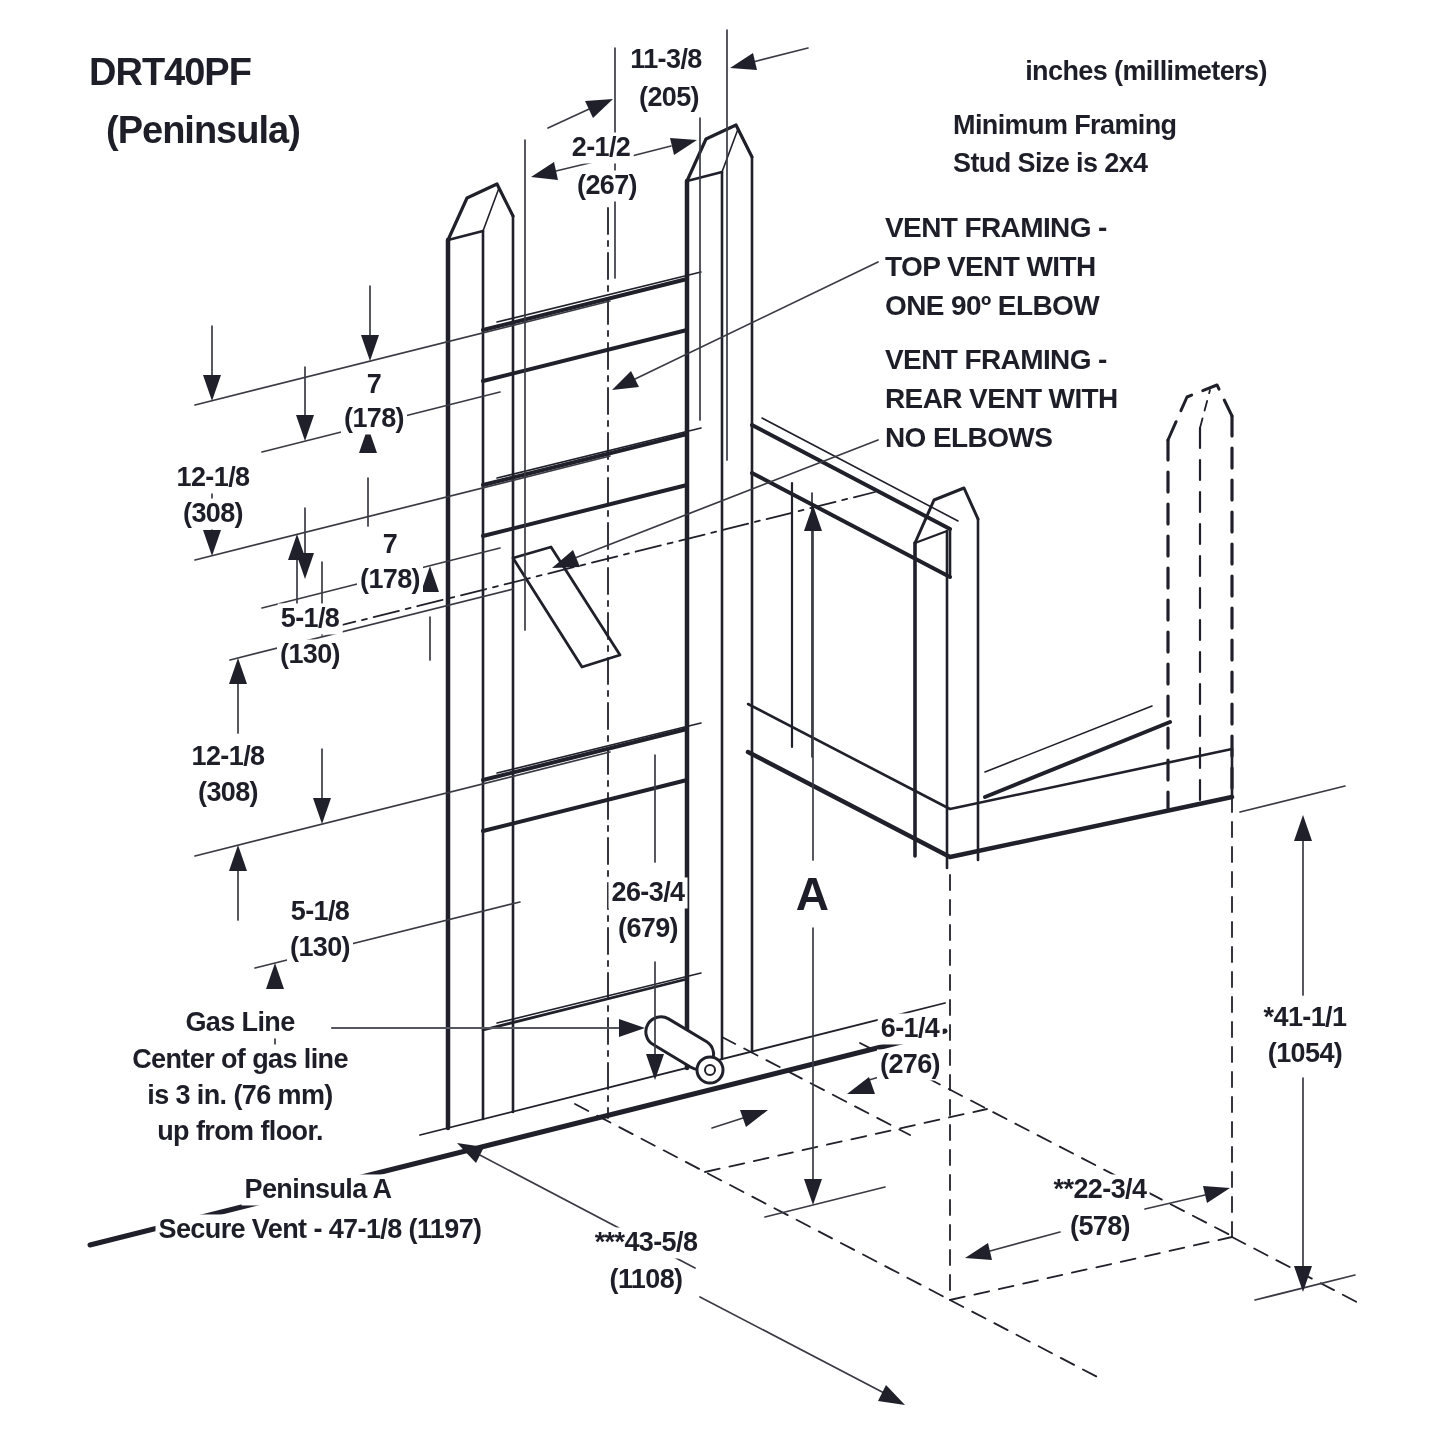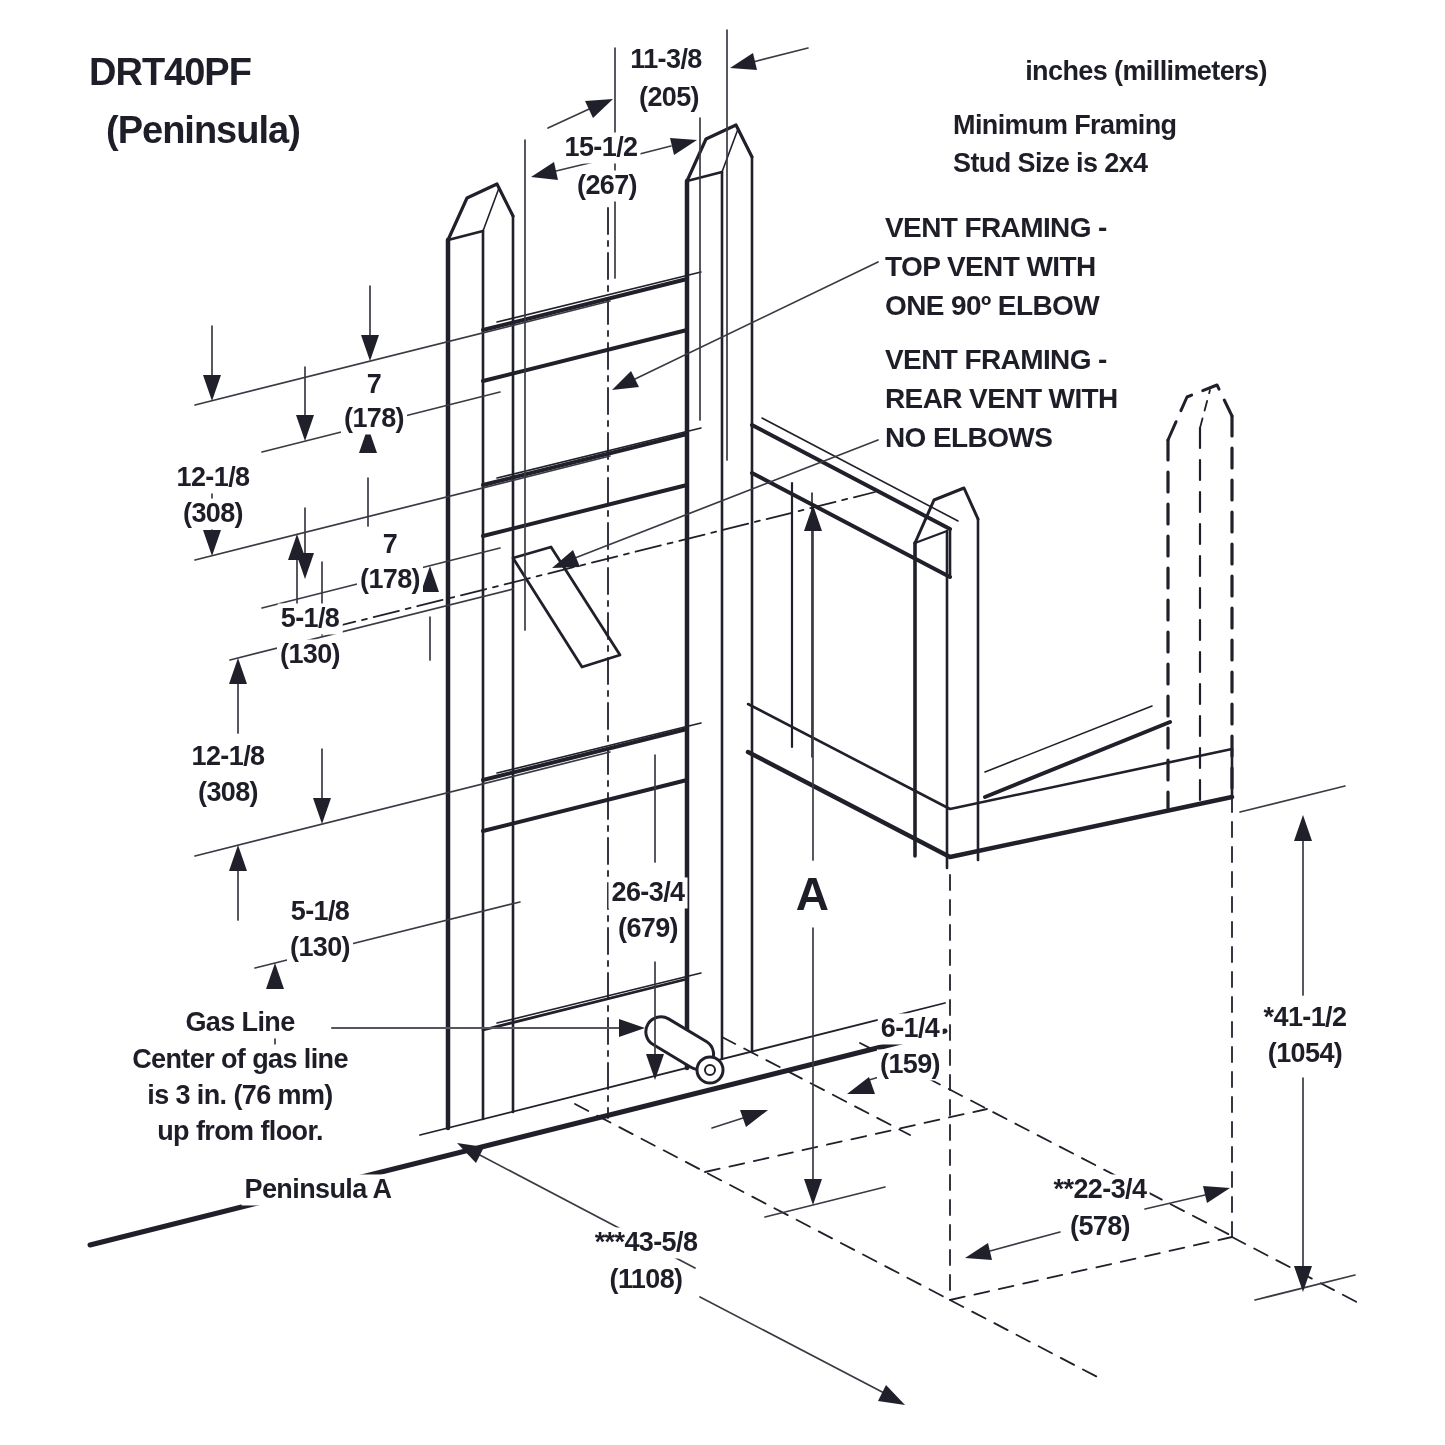--- a/index.html
+++ b/index.html
@@ -229,21 +229,21 @@
   <div class="lbl lft call" style="left:882px;top:228px">VENT FRAMING -</div>
   <div class="lbl lft call" style="left:882px;top:267px">TOP VENT WITH</div>
   <div class="lbl lft call" style="left:882px;top:306px">ONE 90º ELBOW</div>
 
   <div class="lbl lft call" style="left:882px;top:360px">VENT FRAMING -</div>
   <div class="lbl lft call" style="left:882px;top:399px">REAR VENT WITH</div>
   <div class="lbl lft call" style="left:882px;top:438px">NO ELBOWS</div>
 
   <div class="lbl ctr" style="left:666px;top:60px">11-3/8</div>
   <div class="lbl ctr" style="left:669px;top:98px">(205)</div>
-  <div class="lbl ctr" style="left:601px;top:148px">15-1/2</div>
+  <div class="lbl ctr" style="left:601px;top:148px">2-1/2</div>
   <div class="lbl ctr" style="left:607px;top:186px">(267)</div>
 
   <div class="lbl ctr" style="left:374px;top:385px">7</div>
   <div class="lbl ctr" style="left:374px;top:419px">(178)</div>
   <div class="lbl ctr" style="left:213px;top:478px">12-1/8</div>
   <div class="lbl ctr" style="left:213px;top:514px">(308)</div>
   <div class="lbl ctr" style="left:390px;top:545px">7</div>
   <div class="lbl ctr" style="left:390px;top:580px">(178)</div>
   <div class="lbl ctr" style="left:310px;top:619px">5-1/8</div>
   <div class="lbl ctr" style="left:310px;top:655px">(130)</div>
@@ -251,28 +251,29 @@
   <div class="lbl ctr" style="left:228px;top:793px">(308)</div>
   <div class="lbl ctr" style="left:320px;top:912px">5-1/8</div>
   <div class="lbl ctr" style="left:320px;top:948px">(130)</div>
 
   <div class="lbl ctr" style="left:648px;top:893px">26-3/4</div>
   <div class="lbl ctr" style="left:648px;top:929px">(679)</div>
 
   <div class="lbl ctr dima" style="left:812px;top:894px">A</div>
 
   <div class="lbl ctr" style="left:910px;top:1029px">6-1/4</div>
-  <div class="lbl ctr" style="left:910px;top:1065px">(159)</div>
-  <div class="lbl ctr" style="left:1305px;top:1018px">*41-1/2</div>
+  <div class="lbl ctr" style="left:910px;top:1065px">(276)</div>
+  <div class="lbl ctr" style="left:1305px;top:1018px">*41-1/1</div>
   <div class="lbl ctr" style="left:1305px;top:1054px">(1054)</div>
   <div class="lbl ctr" style="left:646px;top:1243px">***43-5/8</div>
   <div class="lbl ctr" style="left:646px;top:1280px">(1108)</div>
   <div class="lbl ctr" style="left:1100px;top:1190px">**22-3/4</div>
   <div class="lbl ctr" style="left:1100px;top:1227px">(578)</div>
 
   <div class="lbl ctr" style="left:240px;top:1023px">Gas Line</div>
   <div class="lbl ctr" style="left:240px;top:1060px">Center of gas line</div>
   <div class="lbl ctr" style="left:240px;top:1096px">is 3 in. (76 mm)</div>
   <div class="lbl ctr" style="left:240px;top:1132px">up from floor.</div>
 
   <div class="lbl ctr" style="left:318px;top:1190px">Peninsula A</div>
+  <div class="lbl ctr" style="left:320px;top:1230px">Secure Vent - 47-1/8 (1197)</div>
 
 </div>
 
 </body></html>

